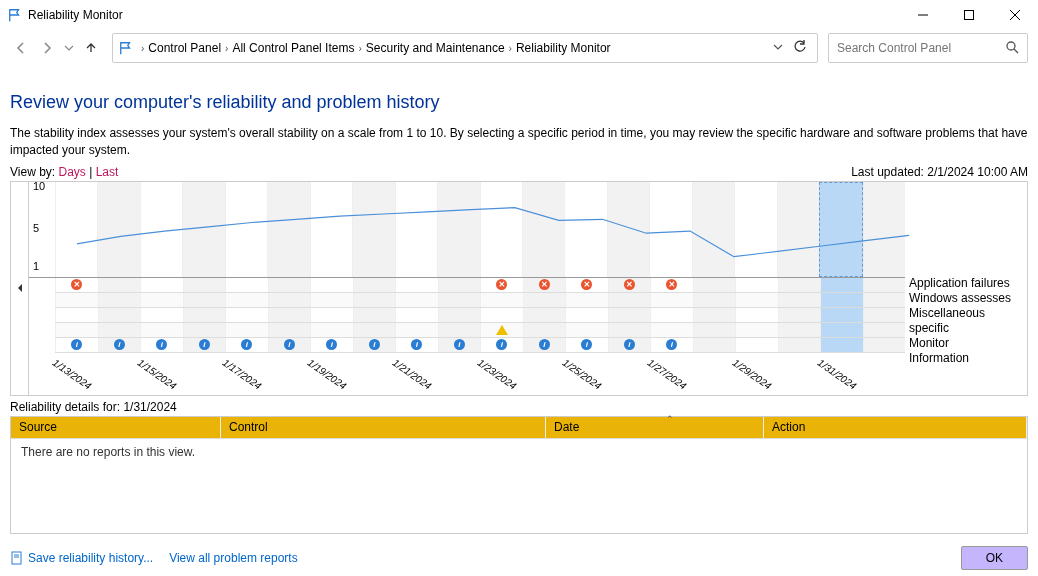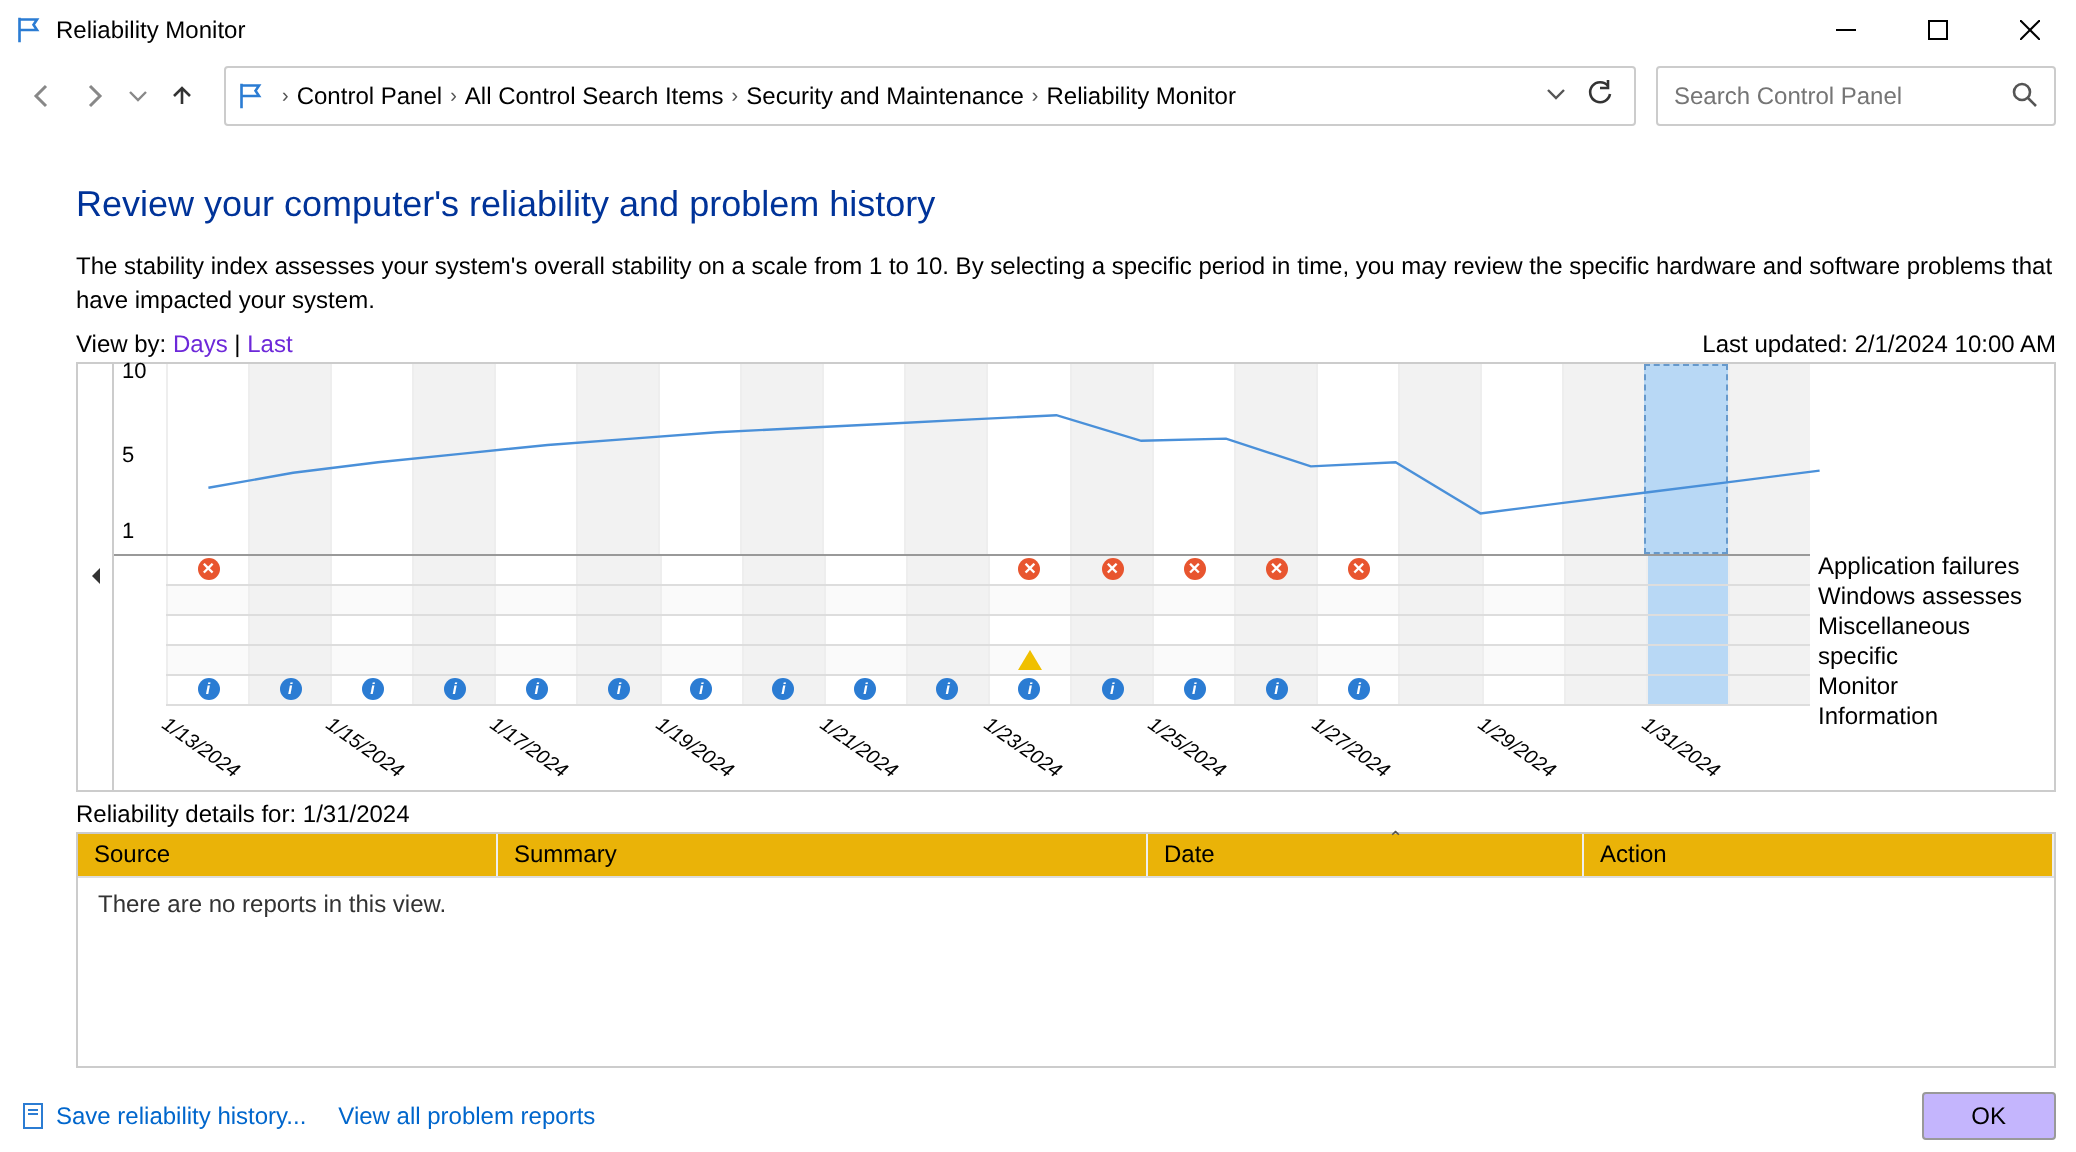--- a/index.html
+++ b/index.html
@@ -23,26 +23,26 @@
     .addrbox .bc-sep { color: #555; padding: 0 4px; font-size: 10px; }
     .addrbox .bc-item { font-size: 12px; white-space: nowrap; }
     .addrbox .spacer { flex: 1; }
     .addrbox .dd-chevron { color: #555; padding: 0 6px; }
     .addrbox .refresh { color: #333; padding: 0 4px; }
     .searchbox { width: 200px; height: 30px; border: 1px solid #ccc; display: flex; align-items: center; padding: 2px 8px; border-radius: 2px; }
     .searchbox input { border: none; outline: none; font-size: 12px; flex: 1; color: #555; }
     .searchbox .search-icon { color: #555; }
 
     
-    .content { padding: 8px 10px 0 10px; margin-left: 28px; }
+    .content { padding: 8px 10px 0 10px; }
     .page-title { color: #003399; font-size: 18px; font-weight: 400; margin: 18px 0 12px 0; }
     .desc { font-size: 12px; line-height: 1.4; margin-bottom: 6px; }
 
     .viewby-row { display: flex; justify-content: space-between; font-size: 12px; margin-bottom: 2px; }
-    .viewby-row a.link { color: #6d28d9; }
+    .viewby-row a.link { color: #be185d; }
     .viewby-row .sep { color: #000; }
 
     
     .chart-frame { border: 1px solid #ccc; height: 215px; position: relative; display: flex; }
     .chart-scroll-left { width: 18px; border-right: 1px solid #ccc; display: flex; align-items: center; justify-content: center; color: #333; }
     .chart-right-labels { width: 122px; padding: 94px 4px 0 4px; font-size: 12px; line-height: 15px; }
     .chart-body { position: relative; flex: 1; }
 
     .chart-graph { height: 96px; position: relative; border-bottom: 1px solid #999; }
     .yaxis { position: absolute; left: 0; top: 0; width: 26px; height: 96px; }
@@ -145,21 +145,21 @@
       </svg>
     </div>
 
   <div class="addrbox">
     <svg class="flag-icon" viewBox="0 0 16 16">
         <path d="M2 1 L2 15 M2 2 L12 2 L10 5 L12 8 L2 8" stroke="#2b7cd3" stroke-width="1.5" fill="none"></path>
       </svg>
     <span class="bc-sep">›</span>
     <span class="bc-item">Control Panel</span>
     <span class="bc-sep">›</span>
-    <span class="bc-item">All Control Search Items</span>
+    <span class="bc-item">All Control Panel Items</span>
     <span class="bc-sep">›</span>
     <span class="bc-item">Security and Maintenance</span>
     <span class="bc-sep">›</span>
     <span class="bc-item">Reliability Monitor</span>
     <span class="spacer"></span>
     <span class="dd-chevron"><svg width="10" height="10" viewBox="0 0 10 10">
           <path d="M1 3 L5 7 L9 3" stroke="#555" stroke-width="1.2" fill="none"></path>
         </svg></span>
     <span class="refresh"><svg width="14" height="14" viewBox="0 0 14 14">
           <path d="M11 3 A5 5 0 1 0 12 7" stroke="#333" stroke-width="1.3" fill="none"></path>
@@ -440,21 +440,21 @@
     </div>
   </div>
 
   <div class="details-label">
     <span>Reliability details for:</span>
     <span>1/31/2024</span>
   </div>
   <div class="details-table">
     <div class="details-header">
       <div class="dh-cell dh-source">Source</div>
-      <div class="dh-cell dh-summary">Summary</div>
+      <div class="dh-cell dh-summary">Control</div>
       <div class="dh-cell dh-date">Date</div>
       <div class="dh-cell dh-action">Action</div>
       <div class="sort-caret">⌃</div>
     </div>
     <div class="details-empty">There are no reports in this view.</div>
   </div>
 </div>
 
 <div class="footer">
   <div class="footer-left">

